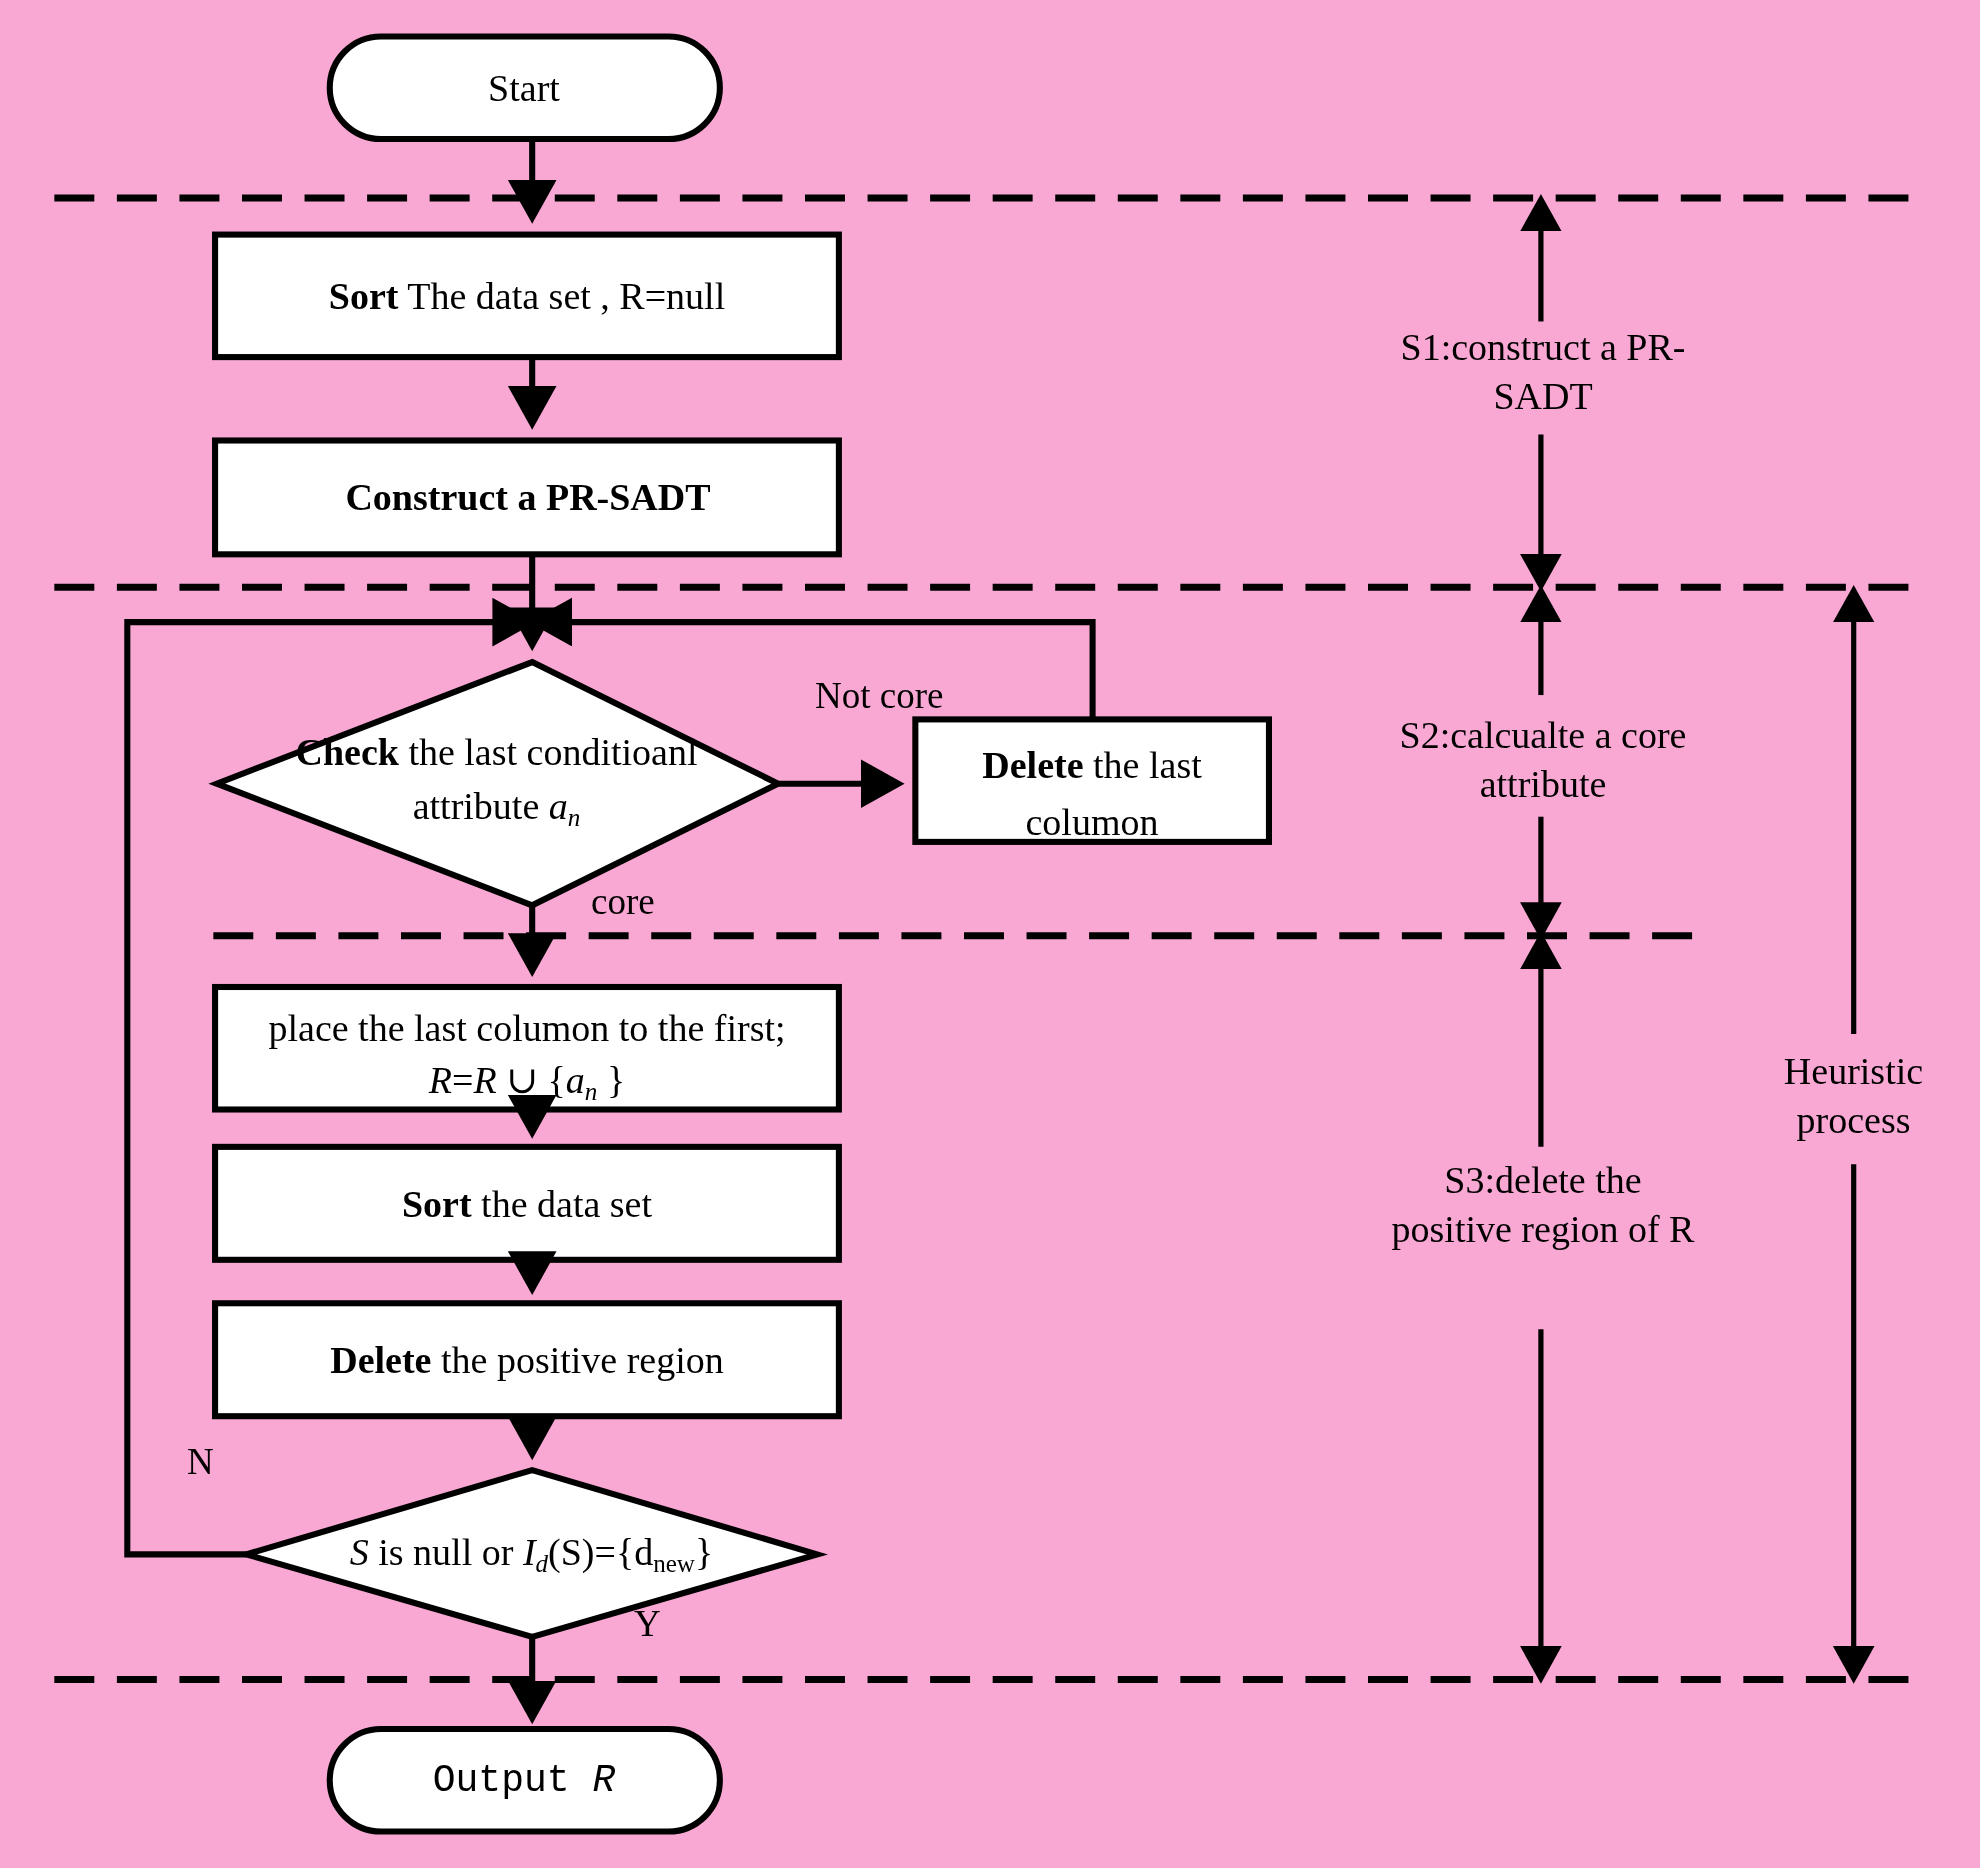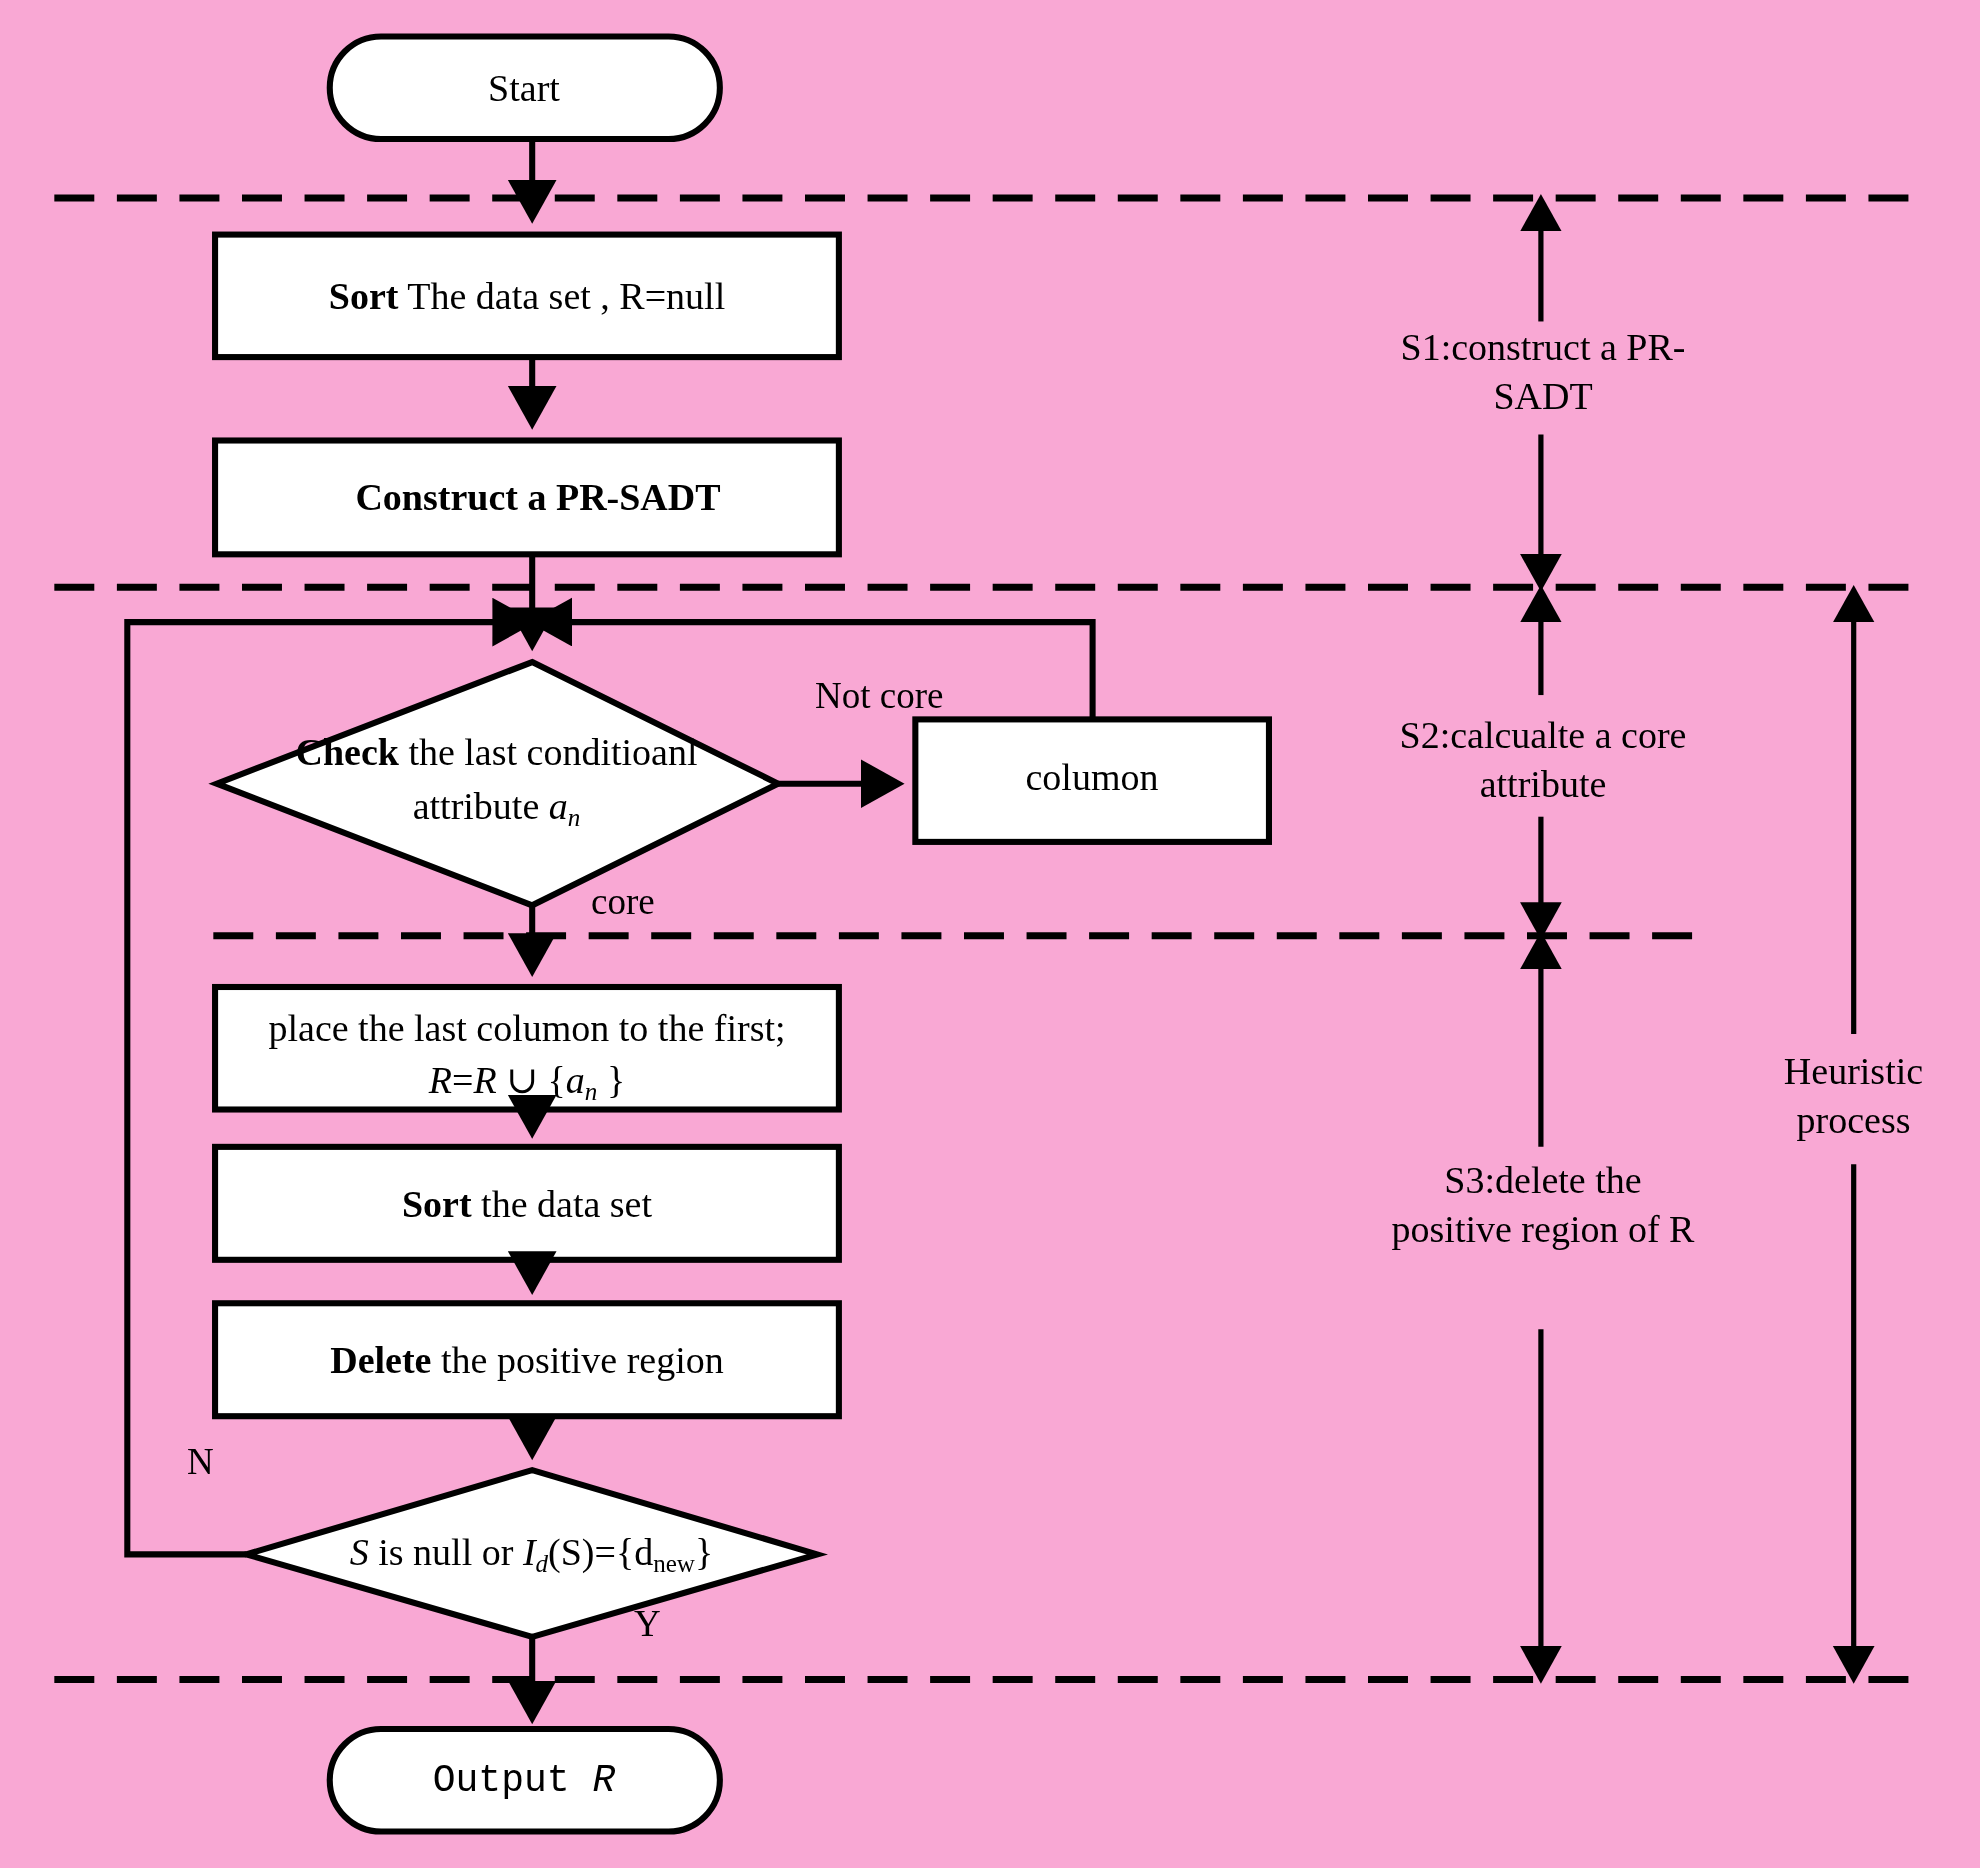--- a/index.html
+++ b/index.html
@@ -152,34 +152,37 @@
   </svg>
 
   <div class="lbl node-text" style="left:329px; top:66px; width:390px;">
     <span>Start</span>
   </div>
 
   <div class="lbl node-text" style="left:215px; top:274px; width:624px;">
     <span class="bold">Sort</span><span> The data set , R=null</span>
   </div>
 
-  <div class="lbl node-text bold" style="left:226px; top:475px; width:624px;">
+  <div class="lbl node-text bold" style="left:216px; top:475px; width:624px;">
     <span>Construct a PR-SADT</span>
   </div>
 
   <div class="lbl node-text" style="left:216px; top:730px; width:561px;">
     <div>
       <span class="bold">Check</span><span> the last conditioanl</span>
     </div>
     <div style="margin-top:8.7px;">
       <span>attribute </span><span class="ital">a</span><span class="ital sub">n</span>
     </div>
   </div>
 
   <div class="lbl node-text" style="left:915px; top:743px; width:354px;">
+    <div>
+      <span class="bold">Delete</span><span> the last</span>
+    </div>
     <div style="margin-top:12px;">columon</div>
   </div>
 
   <div class="lbl node-text" style="left:215px; top:1006px; width:624px;">
     <div>place the last columon to the first;</div>
     <div style="margin-top:7px;">
       <span class="ital">R</span><span>=</span><span class="ital">R</span><span> ∪ {</span><span class="ital">a</span><span class="ital sub">n</span><span> }</span>
     </div>
   </div>
 

